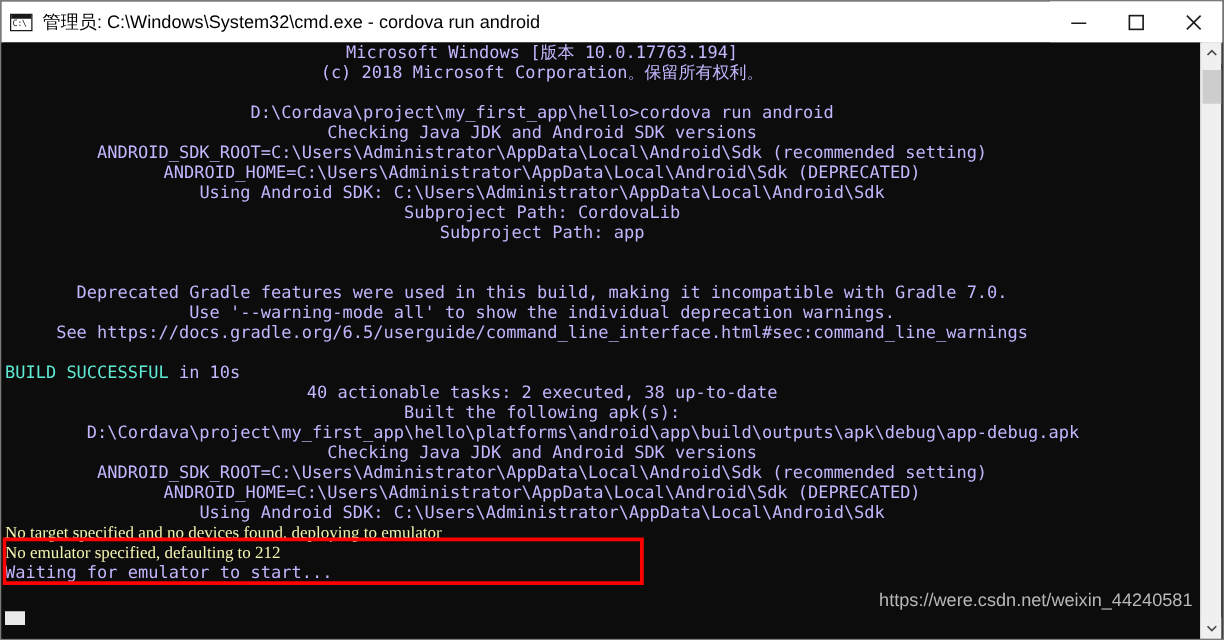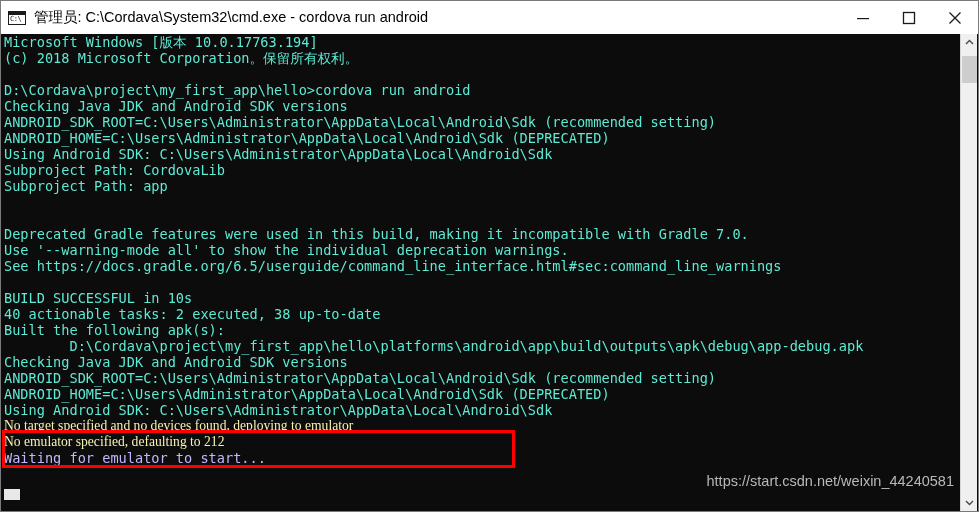--- a/index.html
+++ b/index.html
@@ -98,21 +98,21 @@
     position: absolute;
     left: 2px;
     top: 0px;
     font-family: "DejaVu Sans Mono", monospace;
     font-size: 13.6px;
     line-height: 16px;
     white-space: pre;
     letter-spacing: 0px;
   }
   .cline { height: 16px; }
-  .c-white  { color: #5eead4; }
+  .c-white  { color: #c4b5fd; text-align: center; }
   .c-green  { color: #5eead4; }
   .c-yellow { color: #f5f3b0; font-family: Liberation Serif, serif; }
   .c-dim    { color: #c4b5fd; }
 
   #cursor-block {
     position: absolute;
     left: 2px;
     top: 455px;
     width: 16px;
     height: 11px;
@@ -178,21 +178,21 @@
 <body>
 
 <div id="app-window">
 
   <div id="titlebar">
     <div id="title-icon">
       <div class="icon-frame"></div>
       <div class="icon-bar"></div>
       <div class="icon-text">C:\</div>
     </div>
-    <div id="title-text">管理员: C:\Cordava\System32\cmd.exe - cordova  run android</div>
+    <div id="title-text">管理员: C:\Windows\System32\cmd.exe - cordova  run android</div>
     <div id="window-controls">
       <div class="win-btn">
         <svg width="14" height="14" viewBox="0 0 14 14">
           <rect x="1" y="7" width="12" height="1.2" fill="#1a1a1a"></rect>
         </svg>
       </div>
       <div class="win-btn">
         <svg width="14" height="14" viewBox="0 0 14 14">
           <rect x="1.5" y="1.5" width="11" height="11" fill="none" stroke="#1a1a1a" stroke-width="1.3"></rect>
         </svg>
@@ -203,21 +203,21 @@
           <line x1="12.5" y1="1.5" x2="1.5" y2="12.5" stroke="#1a1a1a" stroke-width="1.3"></line>
         </svg>
       </div>
     </div>
   </div>
 
   <div id="console">
     <div id="console-lines"><div class="cline c-white">Microsoft Windows [版本 10.0.17763.194]</div><div class="cline c-white">(c) 2018 Microsoft Corporation。保留所有权利。</div><div class="cline c-white"></div><div class="cline c-white">D:\Cordava\project\my_first_app\hello&gt;cordova run android</div><div class="cline c-white">Checking Java JDK and Android SDK versions</div><div class="cline c-white">ANDROID_SDK_ROOT=C:\Users\Administrator\AppData\Local\Android\Sdk (recommended setting)</div><div class="cline c-white">ANDROID_HOME=C:\Users\Administrator\AppData\Local\Android\Sdk (DEPRECATED)</div><div class="cline c-white">Using Android SDK: C:\Users\Administrator\AppData\Local\Android\Sdk</div><div class="cline c-white">Subproject Path: CordovaLib</div><div class="cline c-white">Subproject Path: app</div><div class="cline c-white"></div><div class="cline c-white"></div><div class="cline c-white">Deprecated Gradle features were used in this build, making it incompatible with Gradle 7.0.</div><div class="cline c-white">Use '--warning-mode all' to show the individual deprecation warnings.</div><div class="cline c-white">See https://docs.gradle.org/6.5/userguide/command_line_interface.html#sec:command_line_warnings</div><div class="cline c-white"></div><div class="cline"><span class="c-green">BUILD SUCCESSFUL</span><span class="c-white"> in 10s</span></div><div class="cline c-white">40 actionable tasks: 2 executed, 38 up-to-date</div><div class="cline c-white">Built the following apk(s):</div><div class="cline c-white">        D:\Cordava\project\my_first_app\hello\platforms\android\app\build\outputs\apk\debug\app-debug.apk</div><div class="cline c-white">Checking Java JDK and Android SDK versions</div><div class="cline c-white">ANDROID_SDK_ROOT=C:\Users\Administrator\AppData\Local\Android\Sdk (recommended setting)</div><div class="cline c-white">ANDROID_HOME=C:\Users\Administrator\AppData\Local\Android\Sdk (DEPRECATED)</div><div class="cline c-white">Using Android SDK: C:\Users\Administrator\AppData\Local\Android\Sdk</div><div class="cline c-yellow">No target specified and no devices found, deploying to emulator</div><div class="cline c-yellow">No emulator specified, defaulting to 212</div><div class="cline c-dim">Waiting for emulator to start...</div></div>
     <div id="cursor-block"></div>
     <div id="red-box"></div>
-    <div id="watermark">https://start.csdn.net/weixin_44240581</div>
+    <div id="watermark">https://were.csdn.net/weixin_44240581</div>
   </div>
 
   <div id="scrollbar">
     <div class="sb-arrow" id="sb-up">
       <svg width="9" height="7" viewBox="0 0 9 7">
         <polyline points="1,5 4.5,1.5 8,5" fill="none" stroke="#4a4a4a" stroke-width="1.4"></polyline>
       </svg>
     </div>
     <div id="sb-thumb"></div>
     <div class="sb-arrow" id="sb-down">

